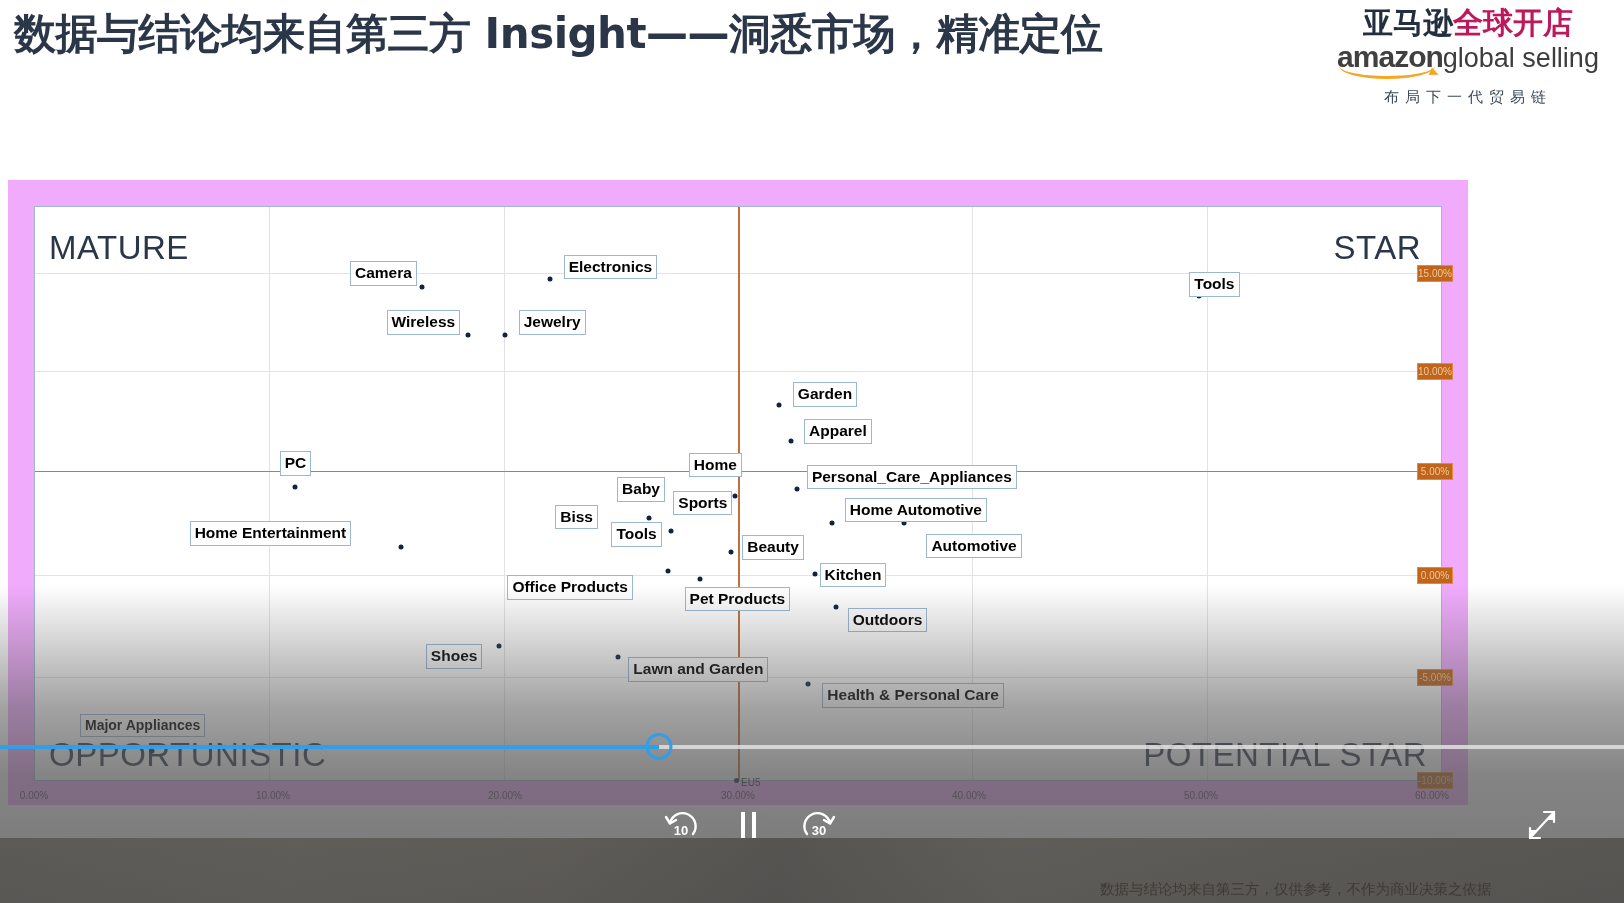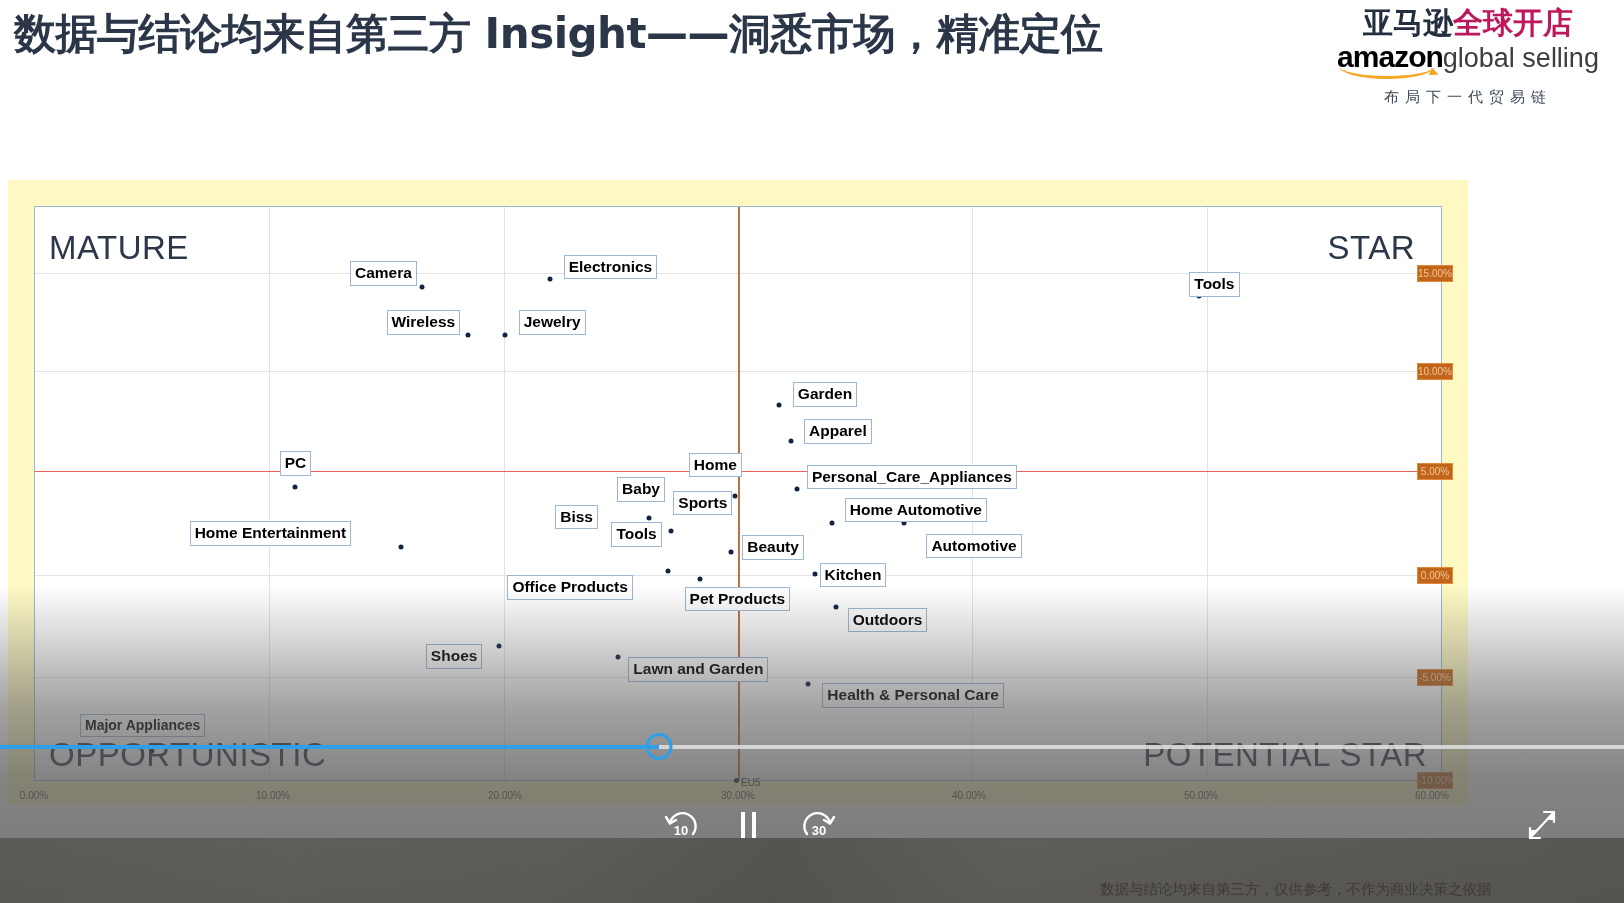--- a/index.html
+++ b/index.html
@@ -17,53 +17,53 @@
     font-size:42px; font-weight:bold; color:#2b3749;
     letter-spacing:-0.5px; white-space:nowrap;
     font-family:"DejaVu Sans","Liberation Sans",sans-serif;
   }
   .logo-wrap { position:absolute; right:24px; top:8px; width:264px; text-align:center; }
   .logo-cn { font-size:30px; font-weight:bold; letter-spacing:0px; line-height:1.0;
              font-family:"DejaVu Sans",sans-serif; }
   .logo-cn .dark { color:#232f3e; }
   .logo-cn .org  { color:#be185d; }
   .logo-amz { position:relative; display:inline-block; margin-top:2px; }
-  .logo-amz .az { font-size:30px; font-weight:bold; color:#000000; letter-spacing:-1px;
+  .logo-amz .az { font-size:30px; font-weight:bold; color:#404040; letter-spacing:-1px;
                   font-family:"Liberation Sans",sans-serif; }
   .logo-amz .gs { font-size:27px; color:#3d3d3d; font-weight:400;
                   font-family:"Liberation Sans",sans-serif; }
   .smile { position:absolute; left:2px; bottom:-5px; width:96px; height:13px;
            border-bottom:3.5px solid #f5a623; border-radius:0 0 48px 48px/0 0 13px 13px; }
   .smile:after { content:""; position:absolute; right:-4px; bottom:-1px;
            width:0;height:0;border-left:9px solid #f5a623;
            border-top:4px solid transparent;border-bottom:4px solid transparent;
            transform:rotate(22deg); }
   .logo-tag { margin-top:14px; font-size:15px; color:#3c4858; letter-spacing:6px;
               font-family:"DejaVu Sans",sans-serif; }
 
   
   #slide { position:absolute; left:8px; top:180px; width:1460px; height:625px;
-           background:#fef9c3; }
+           background:#f0abfc; }
   #plot  { position:absolute; left:26px; top:26px; right:26px; bottom:24px;
            border:1.5px solid #9cb7d4; background:#fff; }
 
   .vgrid,.hgrid { position:absolute; background:#e3e3e3; }
   .vgrid { width:1px; top:0; bottom:0; }
   .hgrid { height:1px; left:0; right:0; }
 
   .vline-eu { position:absolute; width:1.6px; top:0; bottom:0; background:#c0703c; }
   .hline-avg{ position:absolute; height:1.4px; left:0; right:0; background:#e8605a; }
 
   .quad {
     position:absolute; color:#2b3749; font-weight:300;
     font-size:33px; letter-spacing:0.5px; white-space:nowrap;
     font-family:"Liberation Sans",sans-serif;
   }
   .q-mature  { left:14px;  top:22px; }
-  .q-star    { right:26px; top:22px;text-align:right; }
+  .q-star    { right:20px; top:22px;text-align:right; }
   .q-opp     { left:14px;  bottom:6px; }
   .q-pot     { right:14px; bottom:6px; }
 
   
   .pt { position:absolute; width:5px; height:5px; border-radius:50%;
         background:#12233f; transform:translate(-50%,-50%); }
   .lbl {
     position:absolute; background:#ffffff; border:1px solid #9cb7d4;
     color:#000; font-weight:bold; font-size:15.5px; line-height:1;
     padding:3px 4px 4px 4px; white-space:nowrap;

